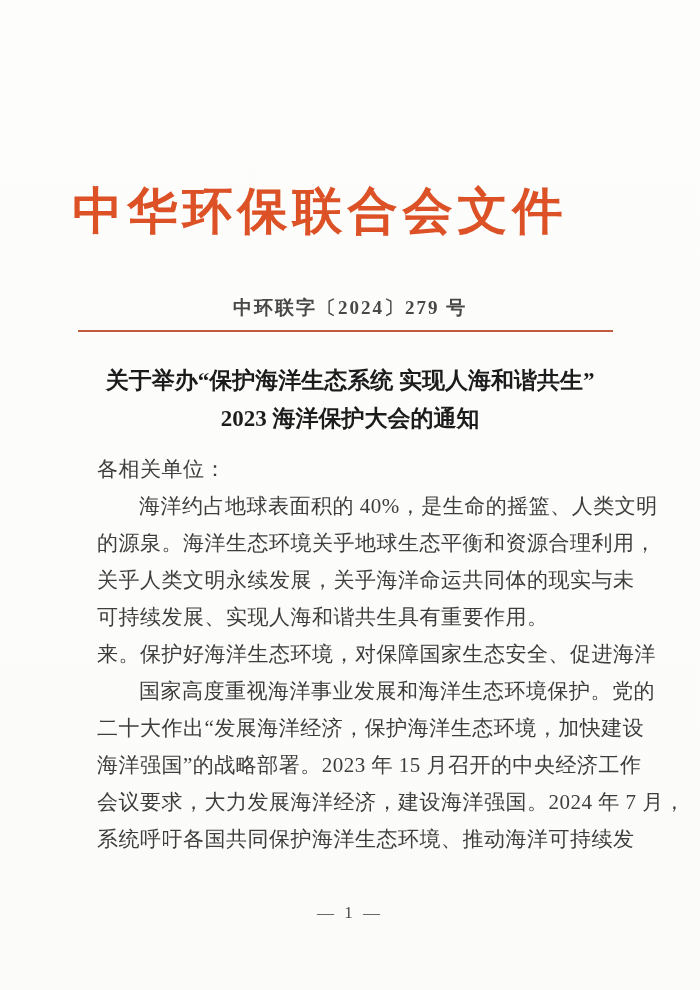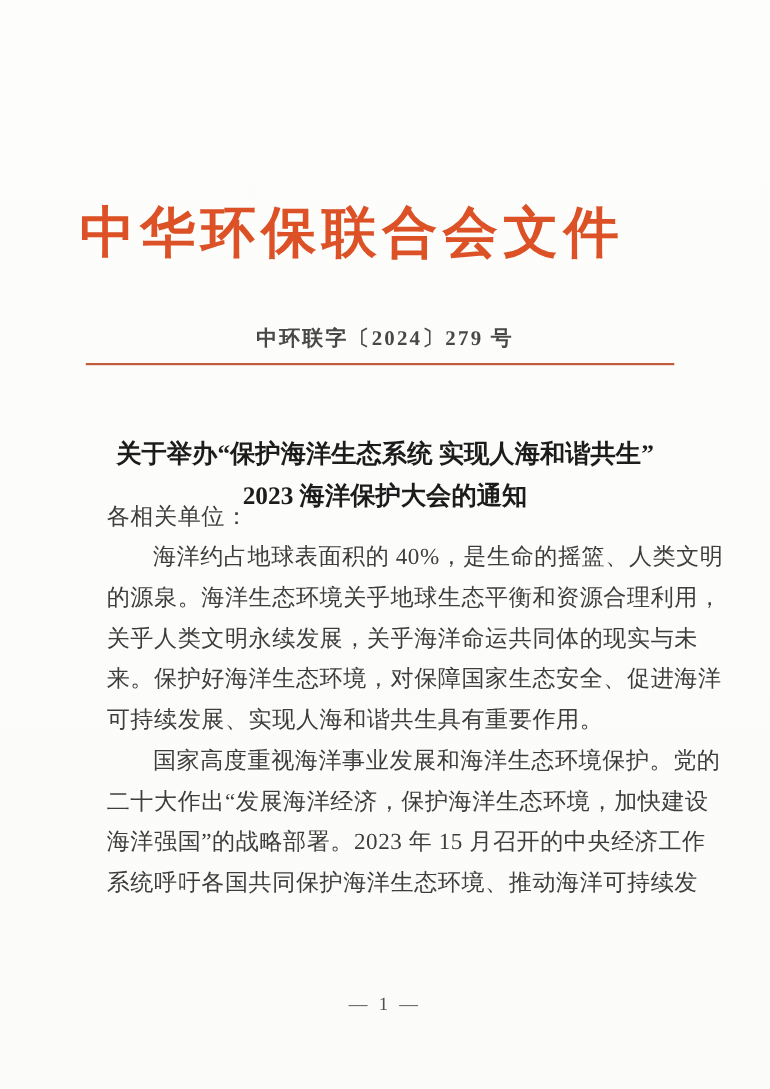--- a/index.html
+++ b/index.html
@@ -55,21 +55,20 @@
   .notice-title {
     position: absolute;
     top: 362px;
     left: 0;
     width: 700px;
     text-align: center;
     font-weight: bold;
     color: #1c1c1c;
     font-size: 23px;
     line-height: 38px;
-    margin-top: 32px;
   }
   .notice-title .t-line {
     white-space: nowrap;
   }
   .body-text {
     position: absolute;
     top: 451px;
     left: 97px;
     width: 515px;
     color: #3d3d3d;
@@ -110,23 +109,24 @@
     <div class="t-line">关于举办“保护海洋生态系统 实现人海和谐共生”</div>
     <div class="t-line">2023 海洋保护大会的通知</div>
   </div>
 
   <div class="body-text">
     <div class="body-line">各相关单位：</div>
 
   <div class="body-line indent">海洋约占地球表面积的 40%，是生命的摇篮、人类文明</div>
       <div class="body-line">的源泉。海洋生态环境关乎地球生态平衡和资源合理利用，</div>
       <div class="body-line">关乎人类文明永续发展，关乎海洋命运共同体的现实与未</div>
+      <div class="body-line">可持续发展、实现人海和谐共生具有重要作用。</div>
       <div class="body-line">来。保护好海洋生态环境，对保障国家生态安全、促进海洋</div>
-      <div class="body-line">可持续发展、实现人海和谐共生具有重要作用。</div>
       <div class="body-line indent">国家高度重视海洋事业发展和海洋生态环境保护。党的</div>
       <div class="body-line">二十大作出“发展海洋经济，保护海洋生态环境，加快建设</div>
       <div class="body-line">海洋强国”的战略部署。2023 年 15 月召开的中央经济工作</div>
+      <div class="body-line">会议要求，大力发展海洋经济，建设海洋强国。2024 年 7 月，</div>
       <div class="body-line">系统呼吁各国共同保护海洋生态环境、推动海洋可持续发</div>
     </div>
 
   <div class="page-number">— 1 —</div>
 
 </div>
 
 </body></html>

